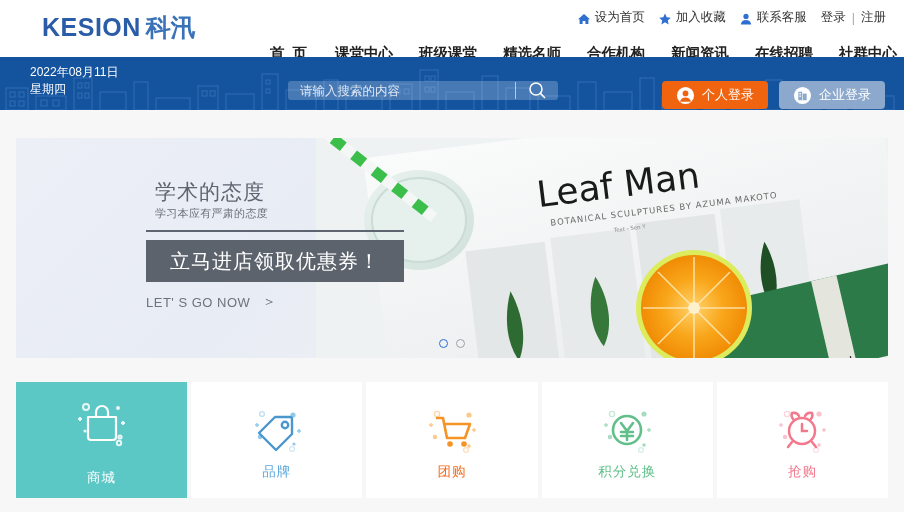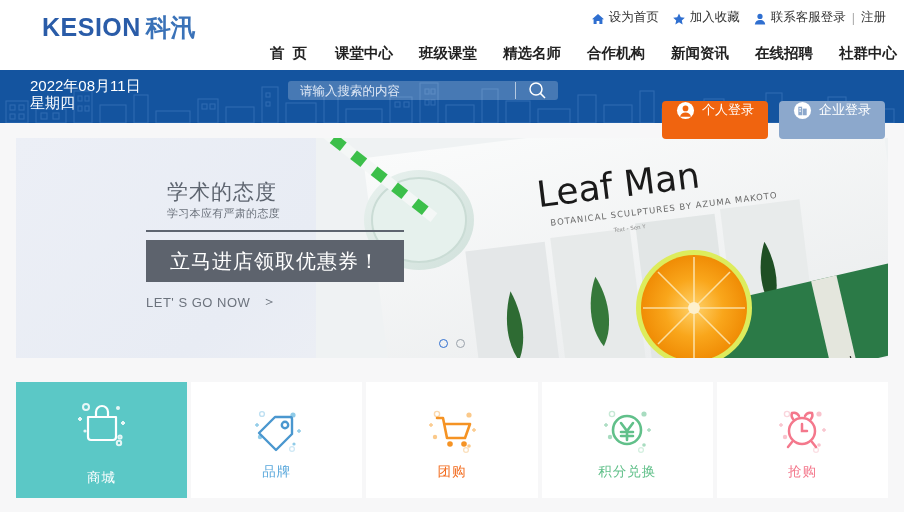--- a/index.html
+++ b/index.html
@@ -7,21 +7,21 @@
   html, body {
     width: 904px; height: 512px;
     font-family: "Liberation Sans", "DejaVu Sans", sans-serif;
     background: #f7f7f8;
     overflow: hidden;
   }
 
   
   .header {
     position: relative;
-    width: 904px; height: 70px;
+    width: 904px; height: 57px;
     background: #ffffff;
   }
   .logo {
     position: absolute; left: 42px; top: 11px;
     font-size: 25px; font-weight: bold;
     letter-spacing: 0.5px;
     white-space: nowrap;
   }
   .logo .en { color: #2a5ca8; }
   .logo .cn { color: #3a72b8; margin-left: 5px; letter-spacing: 0px; }
@@ -36,21 +36,21 @@
     display: flex; align-items: center;
     margin-left: 13px; cursor: pointer;
   }
   .toplinks .tl:first-child { margin-left: 0; }
   .toplinks .ic {
     display: inline-block; width: 14px; height: 14px;
     margin-right: 4px; position: relative; top: 1px;
   }
   .toplinks .ic svg { display: block; }
   .toplinks .sep { margin: 0 6px; color: #aaa; }
-  .toplinks .plain { cursor: pointer; }
+  .toplinks .plain { margin-left: 14px; cursor: pointer; }
   .toplinks .plain.tight { margin-left: 0; }
 
   .mainnav {
     position: absolute; left: 270px; top: 44px;
     display: flex; align-items: center;
     font-size: 14.5px; color: #222; font-weight: bold;
     white-space: nowrap;
   }
   .mainnav .nv { margin-right: 26px; cursor: pointer; }
   .mainnav .nv:last-child { margin-right: 0; }
@@ -63,21 +63,21 @@
     background: #14549f;
     overflow: hidden;
   }
   .band .skyline {
     position: absolute; left: 0; bottom: 0;
     width: 904px; height: 48px;
     opacity: 0.45;
   }
   .datebox {
     position: absolute; left: 30px; top: 7px;
-    color: #ffffff; font-size: 15px; line-height: 17px;
+    color: #ffffff; font-size: 12px; line-height: 17px;
     z-index: 2;
   }
   .searchbox {
     position: absolute; left: 288px; top: 81px;
     width: 270px; height: 19px;
     background: rgba(255,255,255,0.22);
     border-radius: 3px;
     display: flex; align-items: center;
     z-index: 3;
   }
@@ -91,25 +91,24 @@
   .searchbox input::placeholder { color: #dfe8f5; }
   .searchbox .vline {
     width: 1px; height: 17px; background: rgba(255,255,255,0.6);
   }
   .searchbox .mag {
     width: 42px; display: flex; align-items: center; justify-content: center;
     cursor: pointer;
   }
   .loginbtn {
     position: absolute; top: 81px;
-    height: 38px; border-radius: 4px;
-    display: flex; justify-content: center;
+    height: 28px; border-radius: 4px;
+    display: flex; align-items: center; justify-content: center;
     color: #fff; font-size: 13px; cursor: pointer;
     z-index: 3;
-    margin-top: 20px;
   }
   .loginbtn .bi { margin-right: 7px; display: flex; }
   #btn-personal { left: 662px; width: 106px; background: #f0640f; }
   #btn-enterprise { left: 779px; width: 106px; background: #8ca8cc; }
 
   
   .banner {
     position: absolute; left: 16px; top: 138px;
     width: 872px; height: 220px;
     overflow: hidden;
@@ -123,21 +122,21 @@
     position: absolute; left: 300px; top: 0; width: 572px; height: 220px;
     background: linear-gradient(160deg,#f2f4f6 0%,#e9edef 40%,#eef1f2 100%);
   }
   .ban-text { position: absolute; left: 130px; top: 42px; z-index: 6; }
   .ban-row1 { display: flex; align-items: flex-end; }
   .ban-big {
     font-size: 48px; font-weight: bold; color: #5e6570;
     letter-spacing: 2px; line-height: 48px;
     font-family: "DejaVu Sans", sans-serif;
   }
-  .ban-sub { margin-left: 21px; padding-bottom: 2px; }
+  .ban-sub { margin-left: 9px; padding-bottom: 2px; }
   .ban-sub1 { font-size: 21px; color: #5e6570; letter-spacing: 1px; line-height: 24px; }
   .ban-sub2 { font-size: 11px; color: #6b727c; letter-spacing: 0.3px; margin-top: 2px; }
   .ban-rule { width: 258px; height: 2px; background: #5e6570; margin-top: 7px; }
   .ban-cta {
     margin-top: 8px; width: 258px; height: 42px;
     background: #5d636d; color: #fff;
     display: flex; align-items: center; justify-content: center;
     font-size: 20px; letter-spacing: 1px;
     cursor: pointer;
   }

